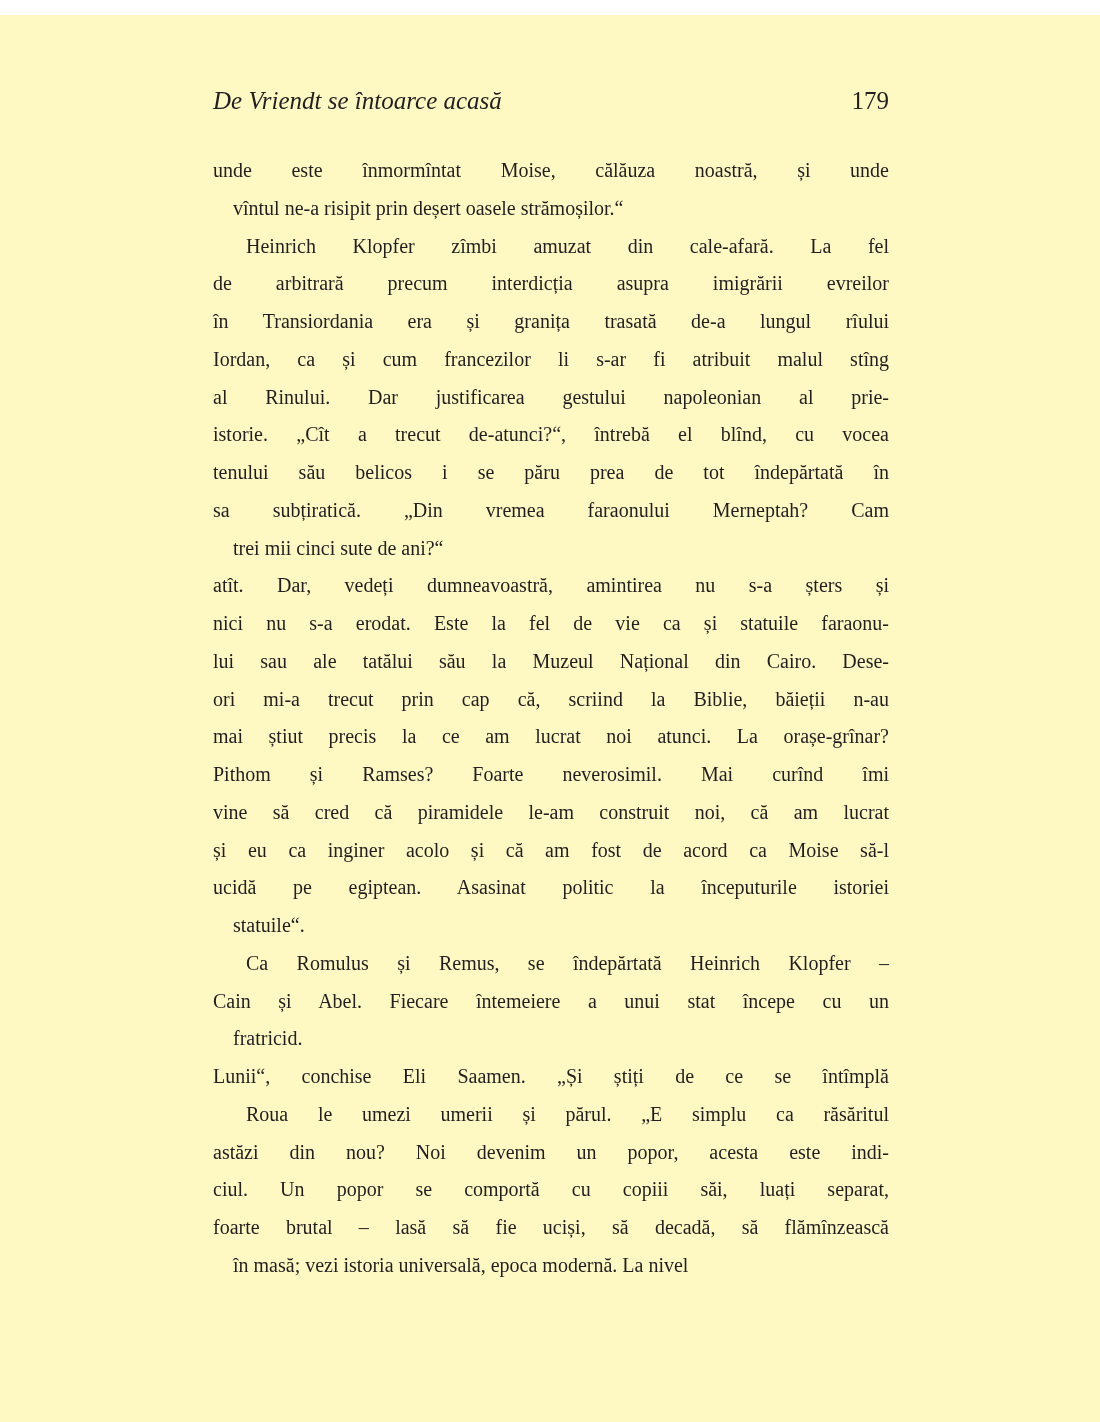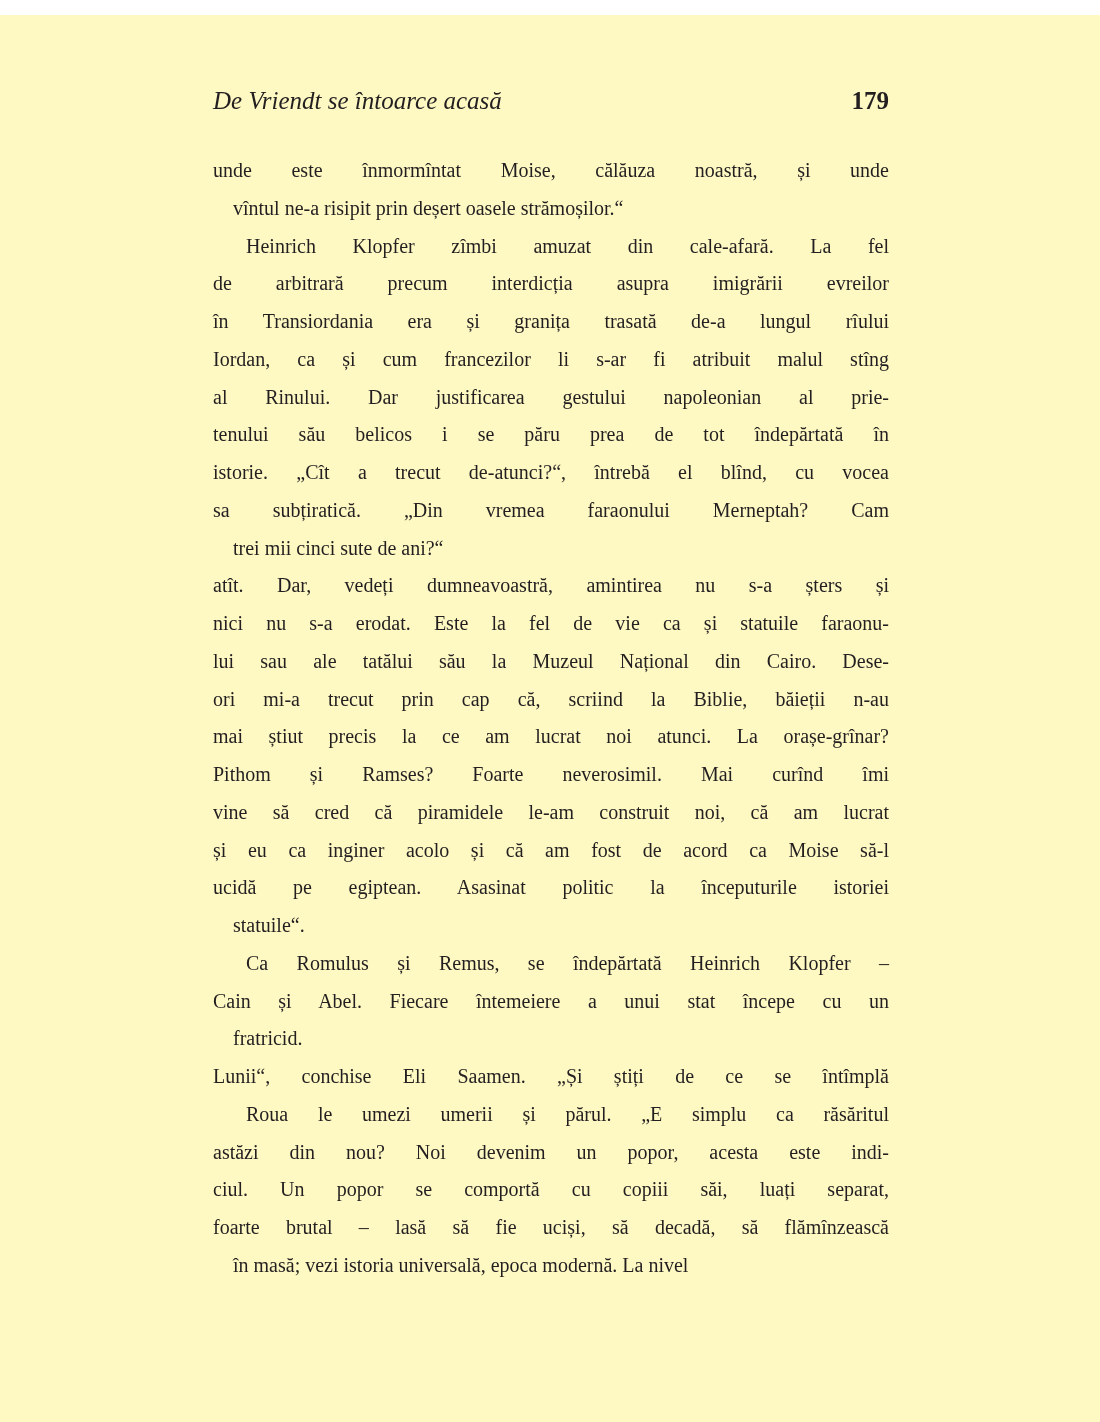--- a/index.html
+++ b/index.html
@@ -4,21 +4,21 @@
 <style>
   html, body { margin: 0; padding: 0; background: #ffffff; }
   body { width: 1100px; height: 1422px; position: relative; overflow: hidden; }
   .page { position: absolute; left: 0; top: 15px; width: 1100px; height: 1422px; background: #fef9c3; padding-left: 28px; }
   .running-head {
     position: absolute; left: 213px; top: 72px; width: 676px; height: 34px;
     font-family: "Liberation Serif", "DejaVu Serif", serif;
     color: #231f20; font-size: 25px;
   }
   .running-head .title { position: absolute; left: 0; top: 0; font-style: italic; }
-  .running-head .folio { position: absolute; right: 0; top: 0; font-weight: bold; }
+  .running-head .folio { position: absolute; right: 0; top: 0; }
   .body-text {
     position: absolute; left: 213px; top: 137px; width: 676px;
     font-family: "Liberation Serif", "DejaVu Serif", serif;
     font-size: 20px; line-height: 37.75px; color: #231f20;
   }
   .para { margin: 0; text-align: justify; text-align-last: justify; }
   .para .line { display: block; white-space: nowrap; text-align: justify; text-align-last: justify; }
   .para .line.last { text-align-last: left; margin-left: 20px; }
   .para .line.indent { padding-left: 33px; }
 </style>
@@ -35,22 +35,22 @@
       <p class="para">
         <span class="line">unde este înmormîntat Moise, călăuza noastră, și unde</span>
         <span class="line last">vîntul ne-a risipit prin deșert oasele strămoșilor.“</span>
       </p>
       <p class="para">
         <span class="line indent">Heinrich Klopfer zîmbi amuzat din cale-afară. La fel</span>
         <span class="line">de arbitrară precum interdicția asupra imigrării evreilor</span>
         <span class="line">în Transiordania era și granița trasată de-a lungul rîului</span>
         <span class="line">Iordan, ca și cum francezilor li s-ar fi atribuit malul stîng</span>
         <span class="line">al Rinului. Dar justificarea gestului napoleonian al prie-</span>
+        <span class="line">istorie. „Cît a trecut de-atunci?“, întrebă el blînd, cu vocea</span>
         <span class="line">tenului său belicos i se păru prea de tot îndepărtată în</span>
-        <span class="line">istorie. „Cît a trecut de-atunci?“, întrebă el blînd, cu vocea</span>
         <span class="line">sa subțiratică. „Din vremea faraonului Merneptah? Cam</span>
         <span class="line last">trei mii cinci sute de ani?“</span>
       </p>
       <p class="para">
         <span class="line">atît. Dar, vedeți dumneavoastră, amintirea nu s-a șters și</span>
         <span class="line">nici nu s-a erodat. Este la fel de vie ca și statuile faraonu-</span>
         <span class="line">lui sau ale tatălui său la Muzeul Național din Cairo. Dese-</span>
         <span class="line">ori mi-a trecut prin cap că, scriind la Biblie, băieții n-au</span>
         <span class="line">mai știut precis la ce am lucrat noi atunci. La orașe-grînar?</span>
         <span class="line">Pithom și Ramses? Foarte neverosimil. Mai curînd îmi</span>

